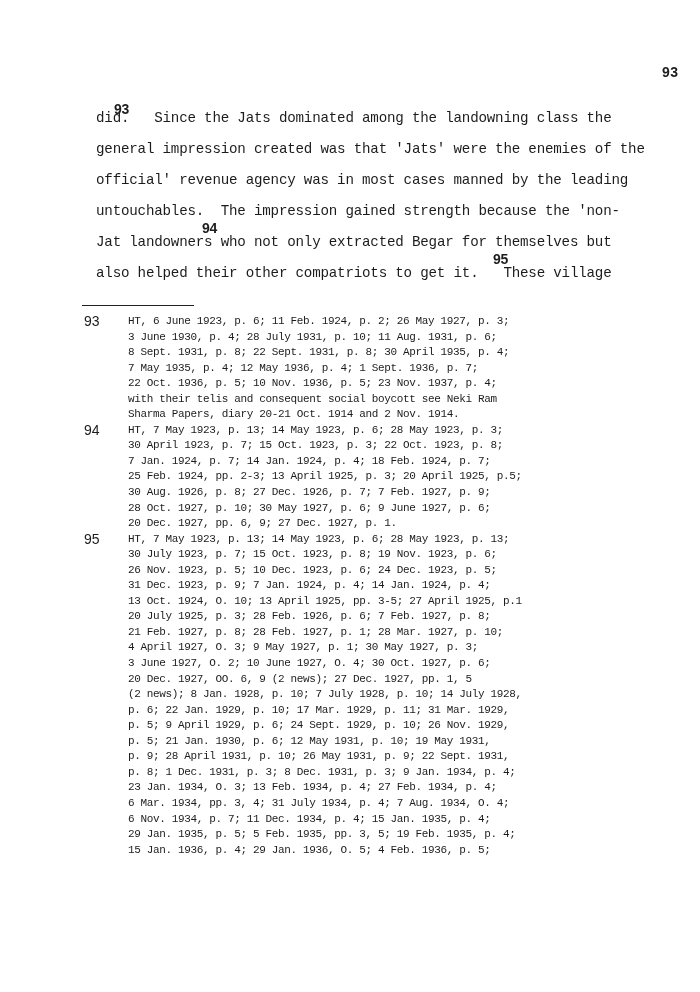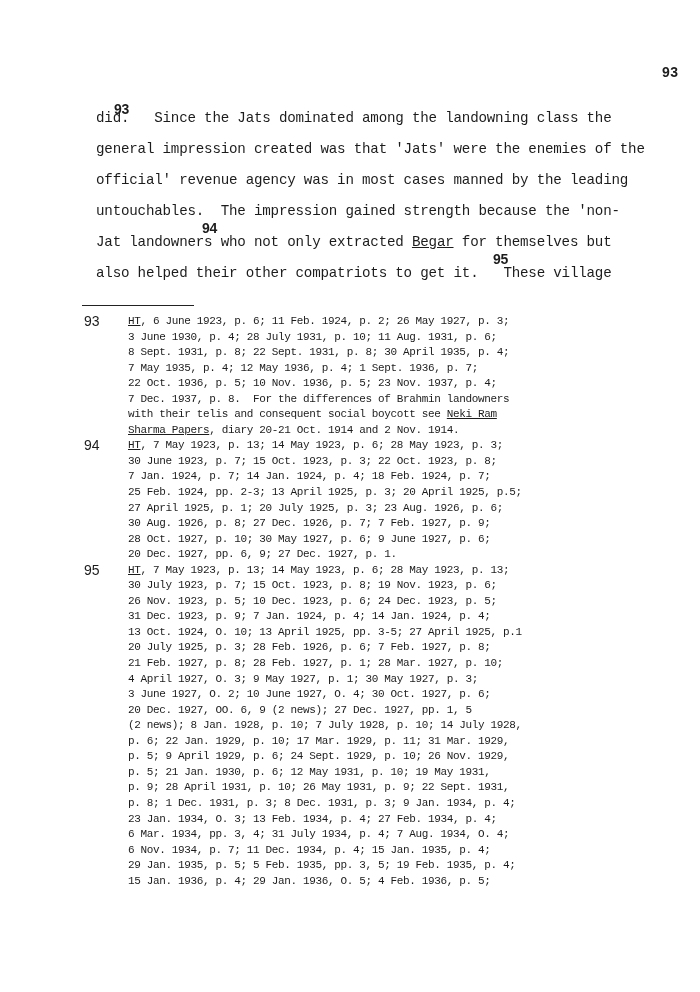--- a/index.html
+++ b/index.html
@@ -49,21 +49,21 @@
       bottom: 2px;
       line-height: 14px;
     }
     .sup {
       position: absolute;
       font-family: "Liberation Sans", "DejaVu Sans", sans-serif;
       font-size: 14px;
       font-weight: bold;
       line-height: 14px;
     }
-    .u { text-decoration: underline; }
+    .u { }
     .rule {
       position: absolute;
       left: 82px;
       top: 305px;
       width: 112px;
       height: 0;
       border-top: 1.6px solid #222;
     }
     .notes {
       position: absolute;
@@ -144,34 +144,32 @@
   <div class="notes">
 
     <div class="note">
       <span class="note-num">93</span>
       <div class="note-lines">
         <div class="note-line"><span class="u">HT</span><span>, 6 June 1923, p. 6; 11 Feb. 1924, p. 2; 26 May 1927, p. 3;</span></div>
         <div class="note-line">3 June 1930, p. 4; 28 July 1931, p. 10; 11 Aug. 1931, p. 6;</div>
         <div class="note-line">8 Sept. 1931, p. 8; 22 Sept. 1931, p. 8; 30 April 1935, p. 4;</div>
         <div class="note-line">7 May 1935, p. 4; 12 May 1936, p. 4; 1 Sept. 1936, p. 7;</div>
         <div class="note-line">22 Oct. 1936, p. 5; 10 Nov. 1936, p. 5; 23 Nov. 1937, p. 4;</div>
-        <div class="note-line">7 Dec. 1937, p. 8.  For the differences of Brahmin landowners</div>
         <div class="note-line"><span>with their telis and consequent social boycott see </span><span class="u">Neki Ram</span></div>
         <div class="note-line"><span class="u">Sharma Papers</span><span>, diary 20-21 Oct. 1914 and 2 Nov. 1914.</span></div>
       </div>
     </div>
 
     <div class="note">
       <span class="note-num">94</span>
       <div class="note-lines">
         <div class="note-line"><span class="u">HT</span><span>, 7 May 1923, p. 13; 14 May 1923, p. 6; 28 May 1923, p. 3;</span></div>
-        <div class="note-line">30 June 1923, p. 7; 15 Oct. 1923, p. 3; 22 Oct. 1923, p. 8;</div>
+        <div class="note-line">30 April 1923, p. 7; 15 Oct. 1923, p. 3; 22 Oct. 1923, p. 8;</div>
         <div class="note-line">7 Jan. 1924, p. 7; 14 Jan. 1924, p. 4; 18 Feb. 1924, p. 7;</div>
         <div class="note-line">25 Feb. 1924, pp. 2-3; 13 April 1925, p. 3; 20 April 1925, p.5;</div>
-        <div class="note-line">27 April 1925, p. 1; 20 July 1925, p. 3; 23 Aug. 1926, p. 6;</div>
         <div class="note-line">30 Aug. 1926, p. 8; 27 Dec. 1926, p. 7; 7 Feb. 1927, p. 9;</div>
         <div class="note-line">28 Oct. 1927, p. 10; 30 May 1927, p. 6; 9 June 1927, p. 6;</div>
         <div class="note-line">20 Dec. 1927, pp. 6, 9; 27 Dec. 1927, p. 1.</div>
       </div>
     </div>
 
     <div class="note">
       <span class="note-num">95</span>
       <div class="note-lines">
         <div class="note-line"><span class="u">HT</span><span>, 7 May 1923, p. 13; 14 May 1923, p. 6; 28 May 1923, p. 13;</span></div>

